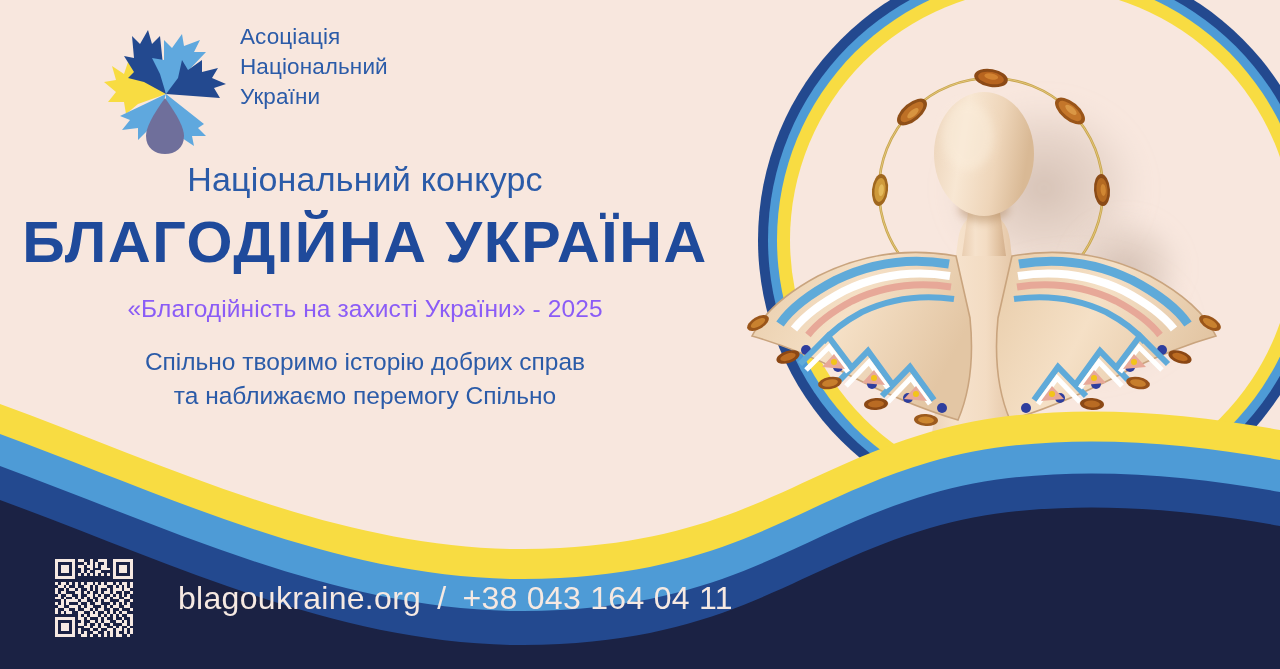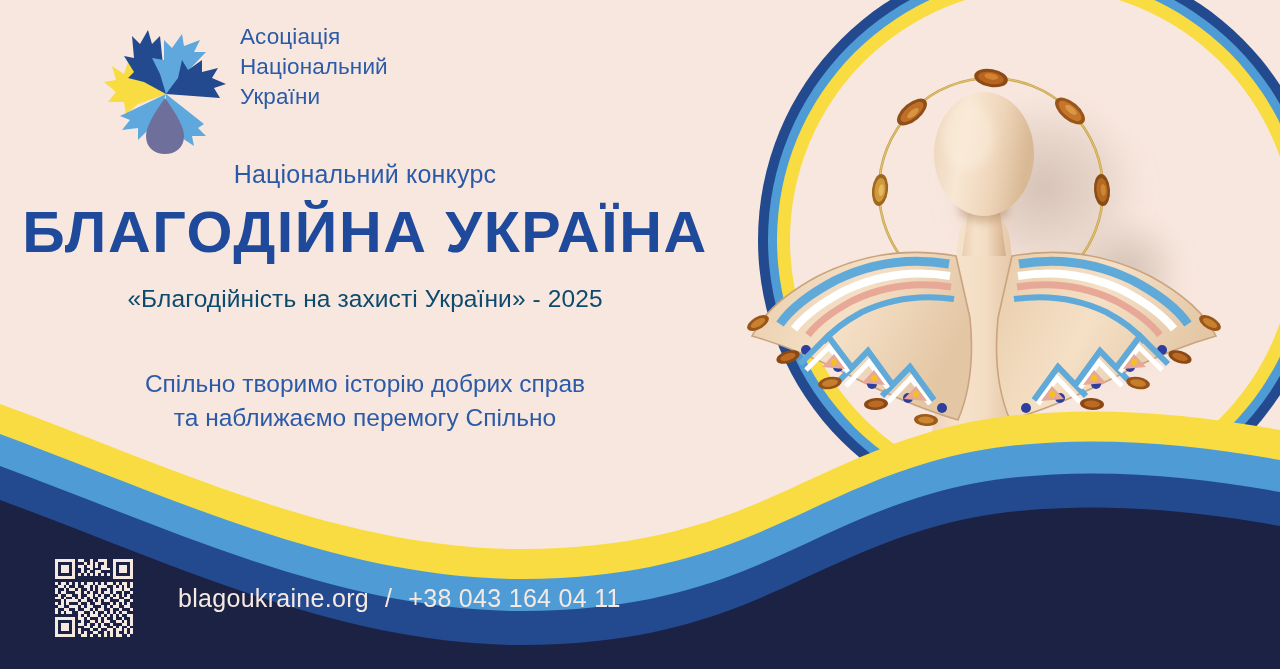--- a/index.html
+++ b/index.html
@@ -39,39 +39,39 @@
   .logo{position:absolute;left:94px;top:22px;width:320px;height:136px;display:flex;align-items:flex-start;gap:14px;}
   .logo-mark{width:132px;height:132px;flex:0 0 132px;}
   .logo-text{
     color:#2B5BA8;font-size:22.5px;line-height:1.33;font-weight:400;
     letter-spacing:.1px;white-space:nowrap;
   }
 
   
   .headline{position:absolute;left:0;top:160px;width:730px;text-align:center;}
   .kicker{
-    color:#2B5BA8;font-size:25px;font-weight:400;letter-spacing:.2px;
+    color:#2B5BA8;font-size:34px;font-weight:400;letter-spacing:.2px;
   }
   .maintitle{
     color:#1F4A9B;font-size:58px;font-weight:bold;letter-spacing:1.5px;
     margin-top:14px;line-height:1;
     transform:scaleX(1.02);
   }
   .subtitle{
-    color:#0c4a6e;font-size:24.5px;font-weight:400;margin-top:24px;letter-spacing:.1px;
+    color:#8b5cf6;font-size:24.5px;font-weight:400;margin-top:24px;letter-spacing:.1px;
   }
   .slogan{
-    color:#2B5BA8;font-size:24.5px;font-weight:400;line-height:1.38;margin-top:54px;
+    color:#2B5BA8;font-size:24.5px;font-weight:400;line-height:1.38;margin-top:22px;
   }
 
   
   .footer{position:absolute;left:52px;top:556px;display:flex;align-items:center;gap:42px;}
   .qr{width:84px;height:84px;display:block;}
   .contact{
-    color:#F6E9E2;font-size:25px;font-weight:400;letter-spacing:.3px;white-space:nowrap;
+    color:#F6E9E2;font-size:32px;font-weight:400;letter-spacing:.3px;white-space:nowrap;
     display:flex;align-items:center;gap:0;
   }
   .contact .sep{padding:0 16px;color:#F6E9E2;}
 
   
   .angel{position:absolute;left:744px;top:18px;width:536px;height:651px;}
 </style>
 </head>
 <body>
 

